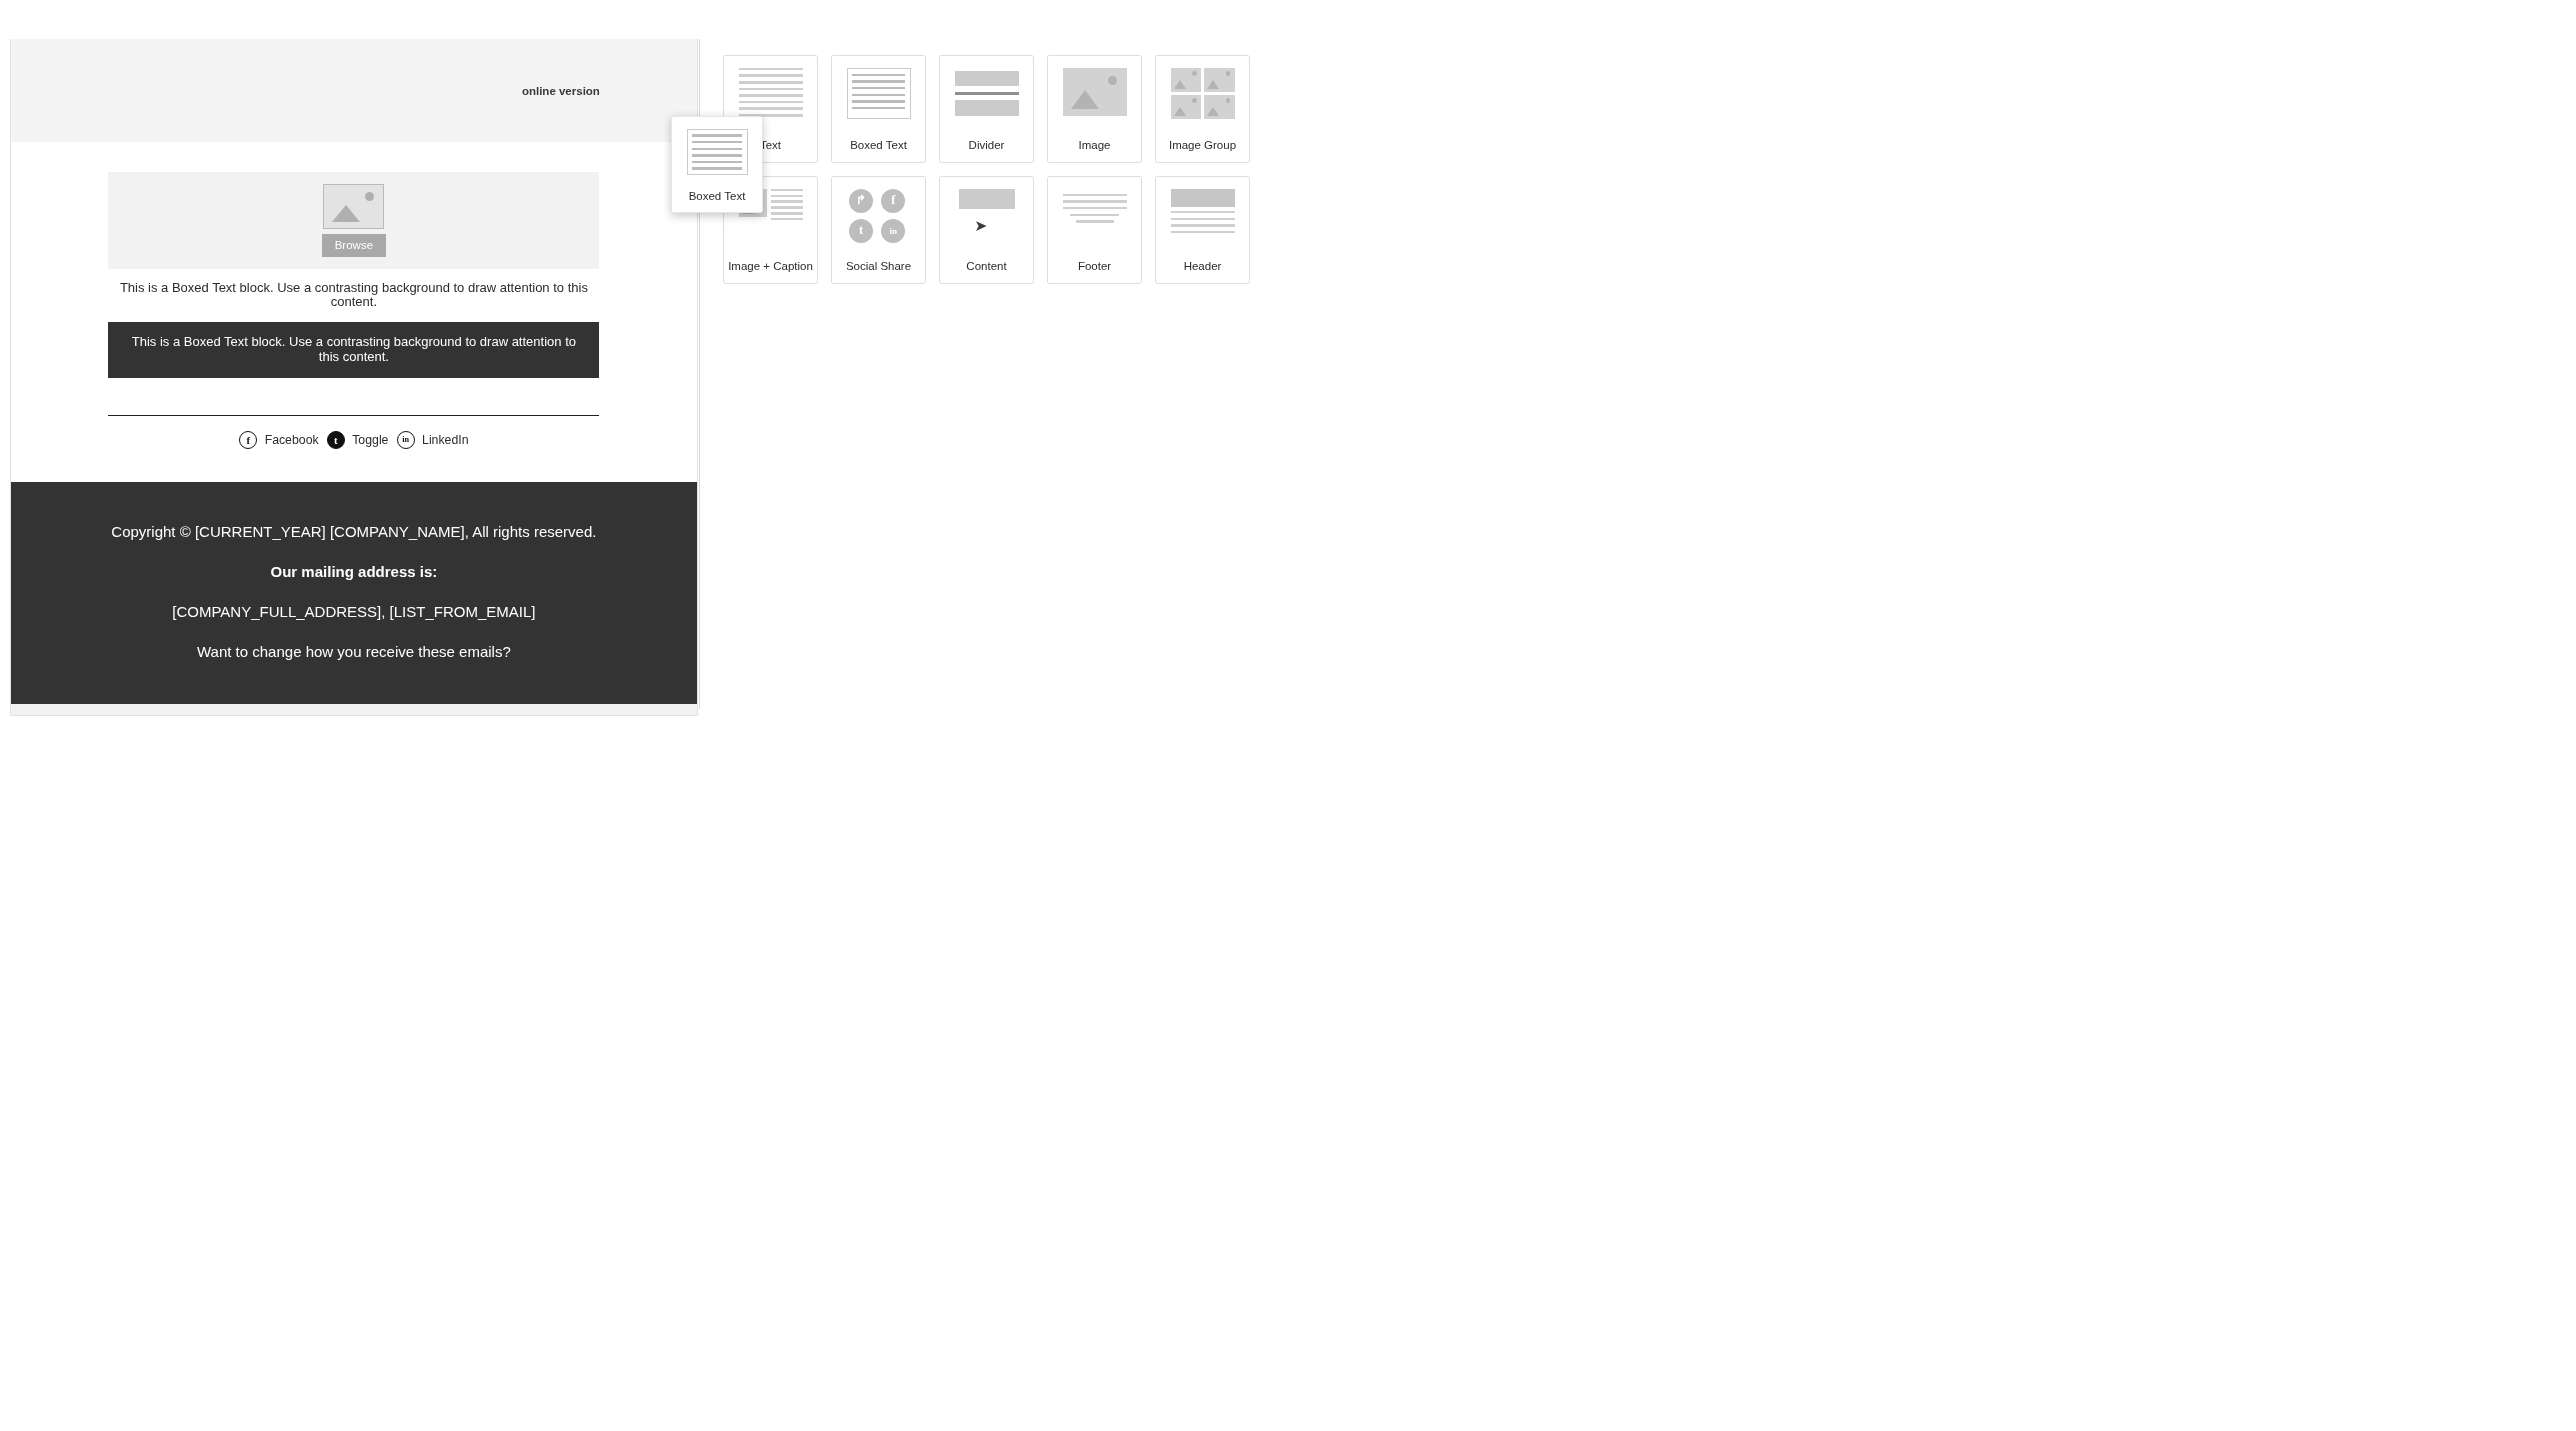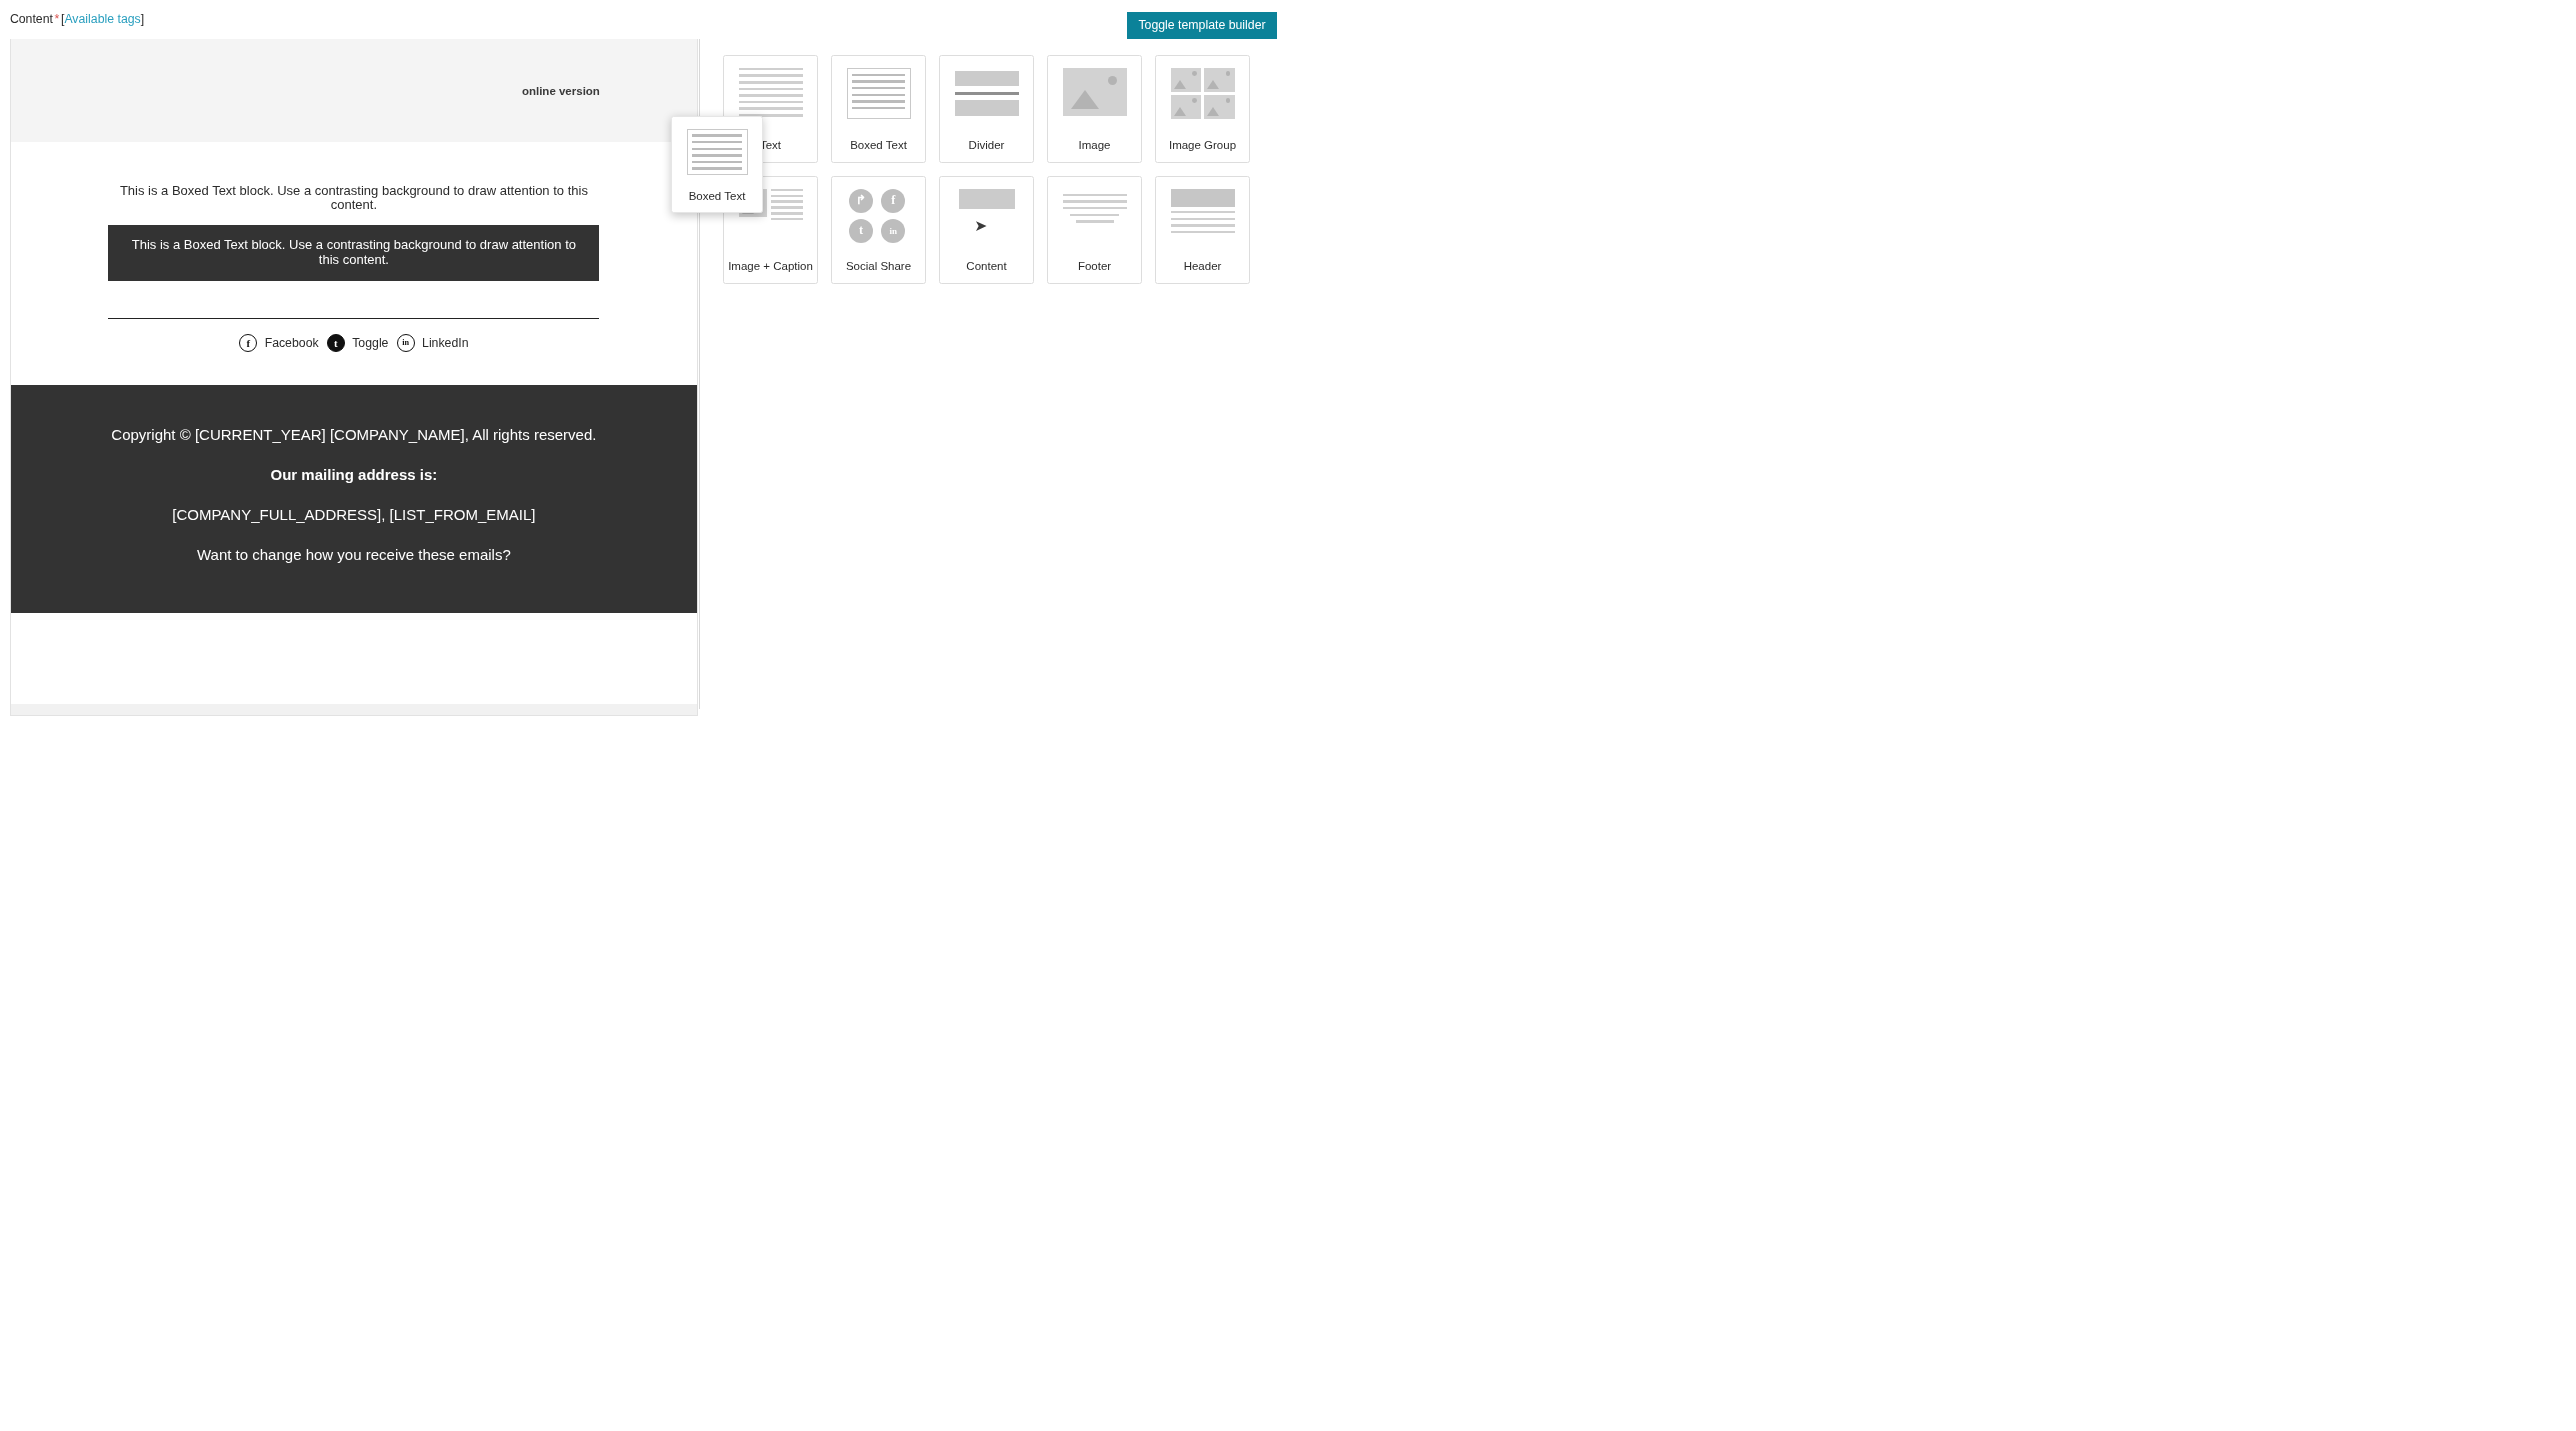--- a/index.html
+++ b/index.html
@@ -209,35 +209,33 @@
   .bottom-strip {
     position: absolute; left: 9.9px; top: 704px; width: 688px; height: 11.5px;
     background: #f1f1f1; border: 0.8px solid #e2e2e2; border-top: none;
   }
 </style>
 </head>
 <body>
 
 <div class="page">
 
-  <div class="top-bar">
-    <div class="content-label">
-      <span>Content</span><span class="req-star">*</span><span class="bracket">[</span><span class="tag-link">Available tags</span><span class="bracket">]</span>
-    </div>
-    <button class="toggle-btn">Toggle template builder</button>
-  </div>
 
   <div class="preview">
 
     <div class="preview-head">
       <span>online version</span>
     </div>
 
     <div class="body-area">
 
+      <div class="block img-block">
+        <div class="ph-image"></div>
+        <button class="browse-btn">Browse</button>
+      </div>
 
       <div class="block text-block">This is a Boxed Text block. Use a contrasting background to draw attention to this content.</div>
 
       <div class="block boxed-text">This is a Boxed Text block. Use a contrasting background to draw attention to this content.</div>
 
       <div class="block divider-block"></div>
 
 
       <div class="block social-row">
         <div class="social-item">

